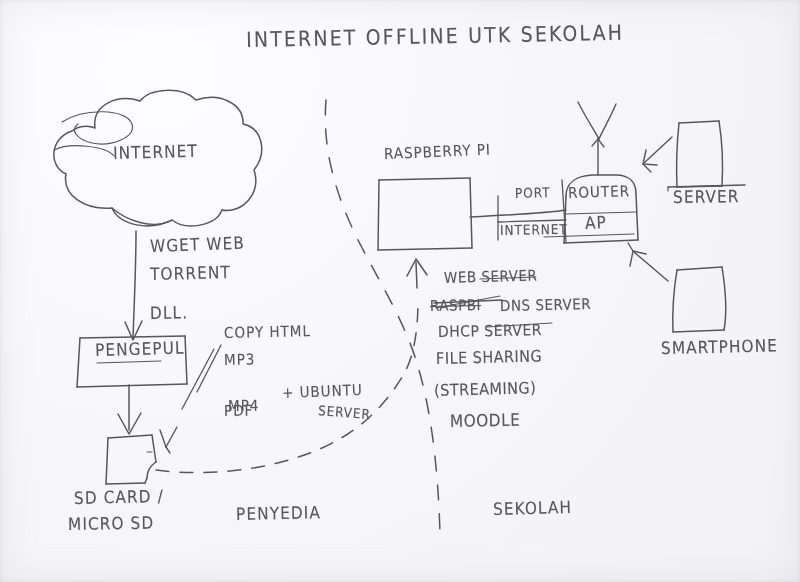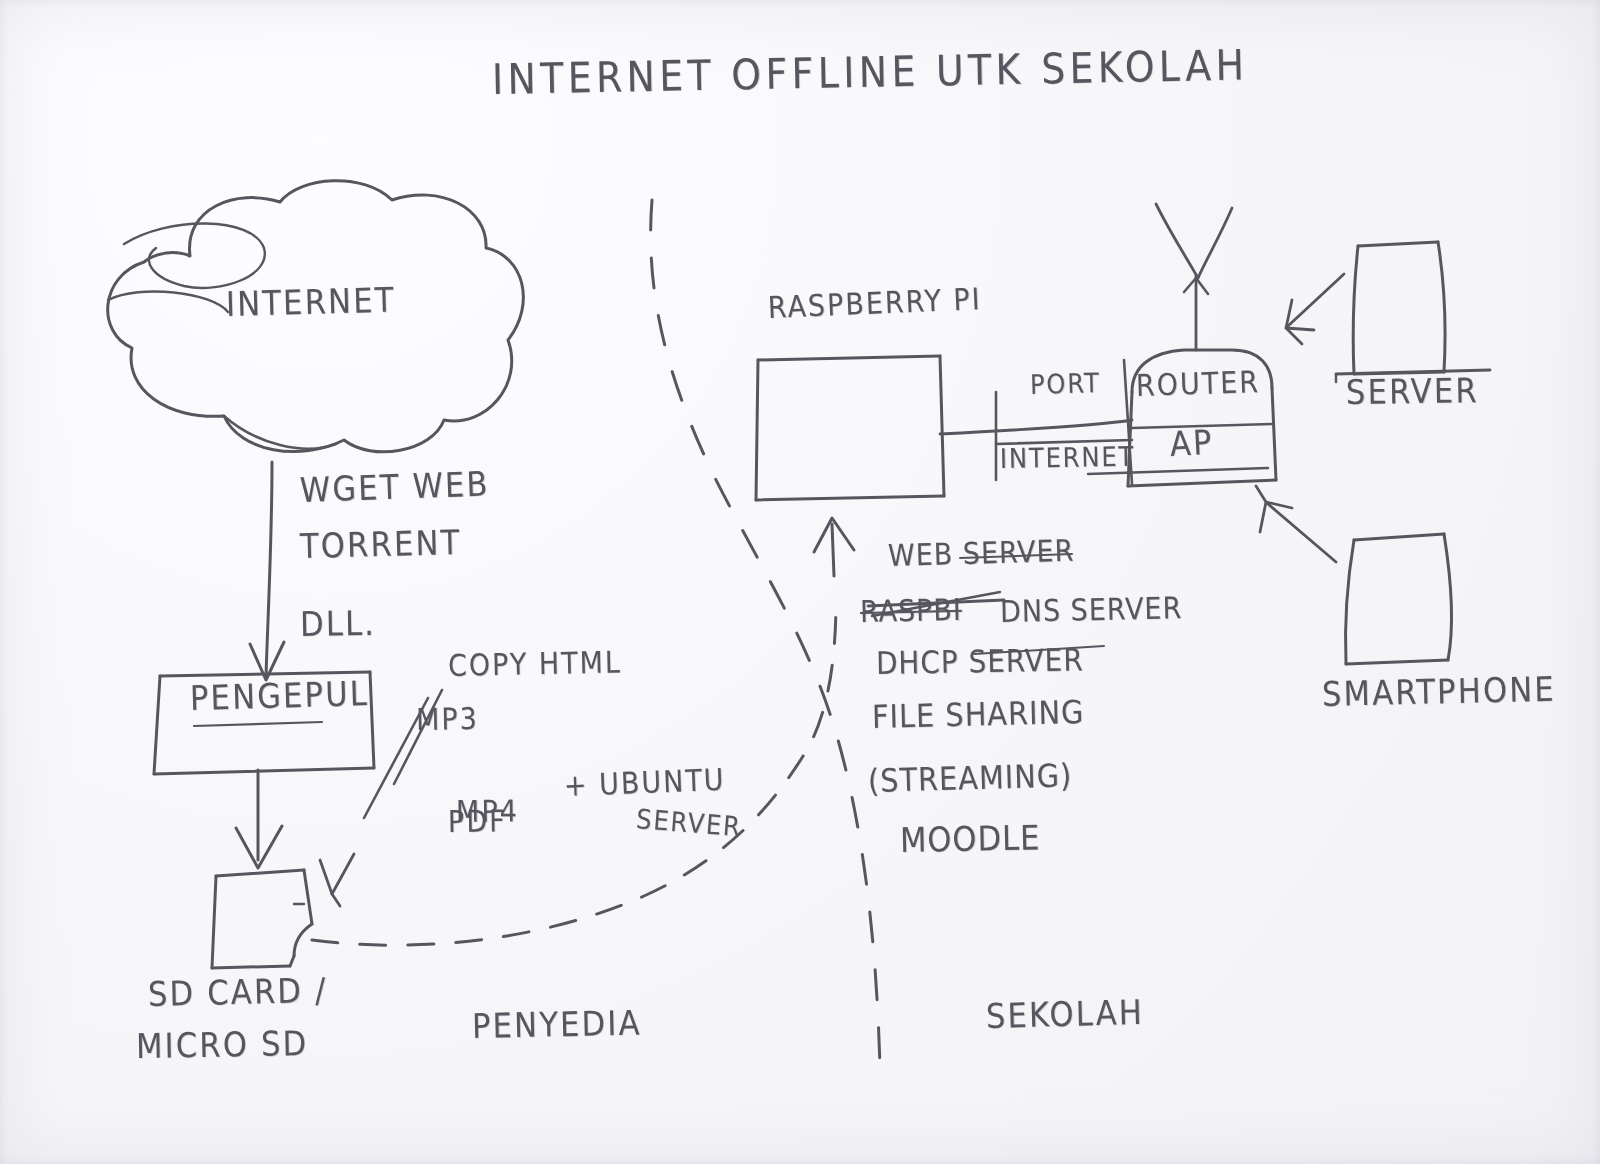--- a/index.html
+++ b/index.html
@@ -205,21 +205,21 @@
 
   <div class="t hand big" style="left:113px;top:144px;transform:rotate(-1.5deg);">INTERNET</div>
 
   <div class="t hand big" style="left:150px;top:237px;transform:rotate(-2deg);">WGET WEB</div>
   <div class="t hand big" style="left:150px;top:265px;transform:rotate(-1.4deg);">TORRENT</div>
   <div class="t hand big" style="left:150px;top:304px;transform:rotate(-1deg);">DLL.</div>
 
   <div class="t hand big" style="left:95px;top:341px;transform:rotate(-1.6deg);">PENGEPUL</div>
 
   <div class="t hand mid" style="left:224px;top:325px;transform:rotate(-1.2deg);">COPY HTML</div>
-  <div class="t hand mid" style="left:208px;top:352px;transform:rotate(-1deg);">MP3</div>
+  <div class="t hand mid" style="left:224px;top:352px;transform:rotate(-1deg);">MP3</div>
   <div class="t hand mid" style="left:224px;top:375px;transform:rotate(-0.8deg);margin-top:28px;">PDF</div>
   <div class="t hand mid" style="left:228px;top:398px;transform:rotate(-0.6deg);">MP4</div>
 
   <div class="t hand mid" style="left:282px;top:385px;transform:rotate(-2.2deg);">+ UBUNTU</div>
   <div class="t hand sm" style="left:318px;top:403px;transform:rotate(4.5deg);">SERVER</div>
 
   <div class="t hand big" style="left:74px;top:489px;transform:rotate(-1.3deg);">SD CARD /</div>
   <div class="t hand big" style="left:68px;top:515px;transform:rotate(-1deg);">MICRO SD</div>
 
   <div class="t hand mid" style="left:384px;top:146px;transform:rotate(-2.4deg);">RASPBERRY PI</div>

